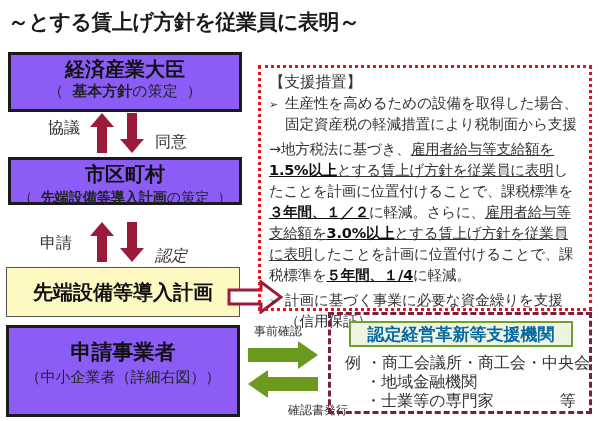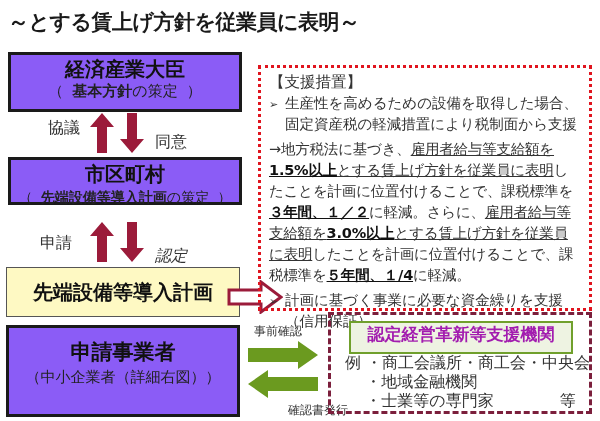--- a/index.html
+++ b/index.html
@@ -33,23 +33,23 @@
   .bullet-row { display:flex; }
   .bullet { width:16px; flex:none; font-size:11px; color:#333; padding-top:1px; }
   .para { margin-top:4px; letter-spacing:-0.2px; }
   .u { text-decoration:underline; }
   .strong { font-weight:bold; color:#111; }
   .dashed-box {
     position:absolute; left:328px; top:312px; width:264px; height:102px;
     box-sizing:border-box; border:3px dashed #7b1f3c;
   }
   .org-title {
-    position:absolute; left:18px; top:6px; width:224px; height:33px; box-sizing:border-box;
+    position:absolute; left:18px; top:6px; width:224px; height:26px; box-sizing:border-box;
     border:2px solid #70a02c; background:#eef3e2; text-align:center;
-    font-weight:bold; font-size:17px; line-height:22px; color:#a21caf;
+    font-weight:bold; font-size:17px; line-height:22px; color:#0369a1;
   }
   .ex-list { position:absolute; left:14px; top:38px; font-size:16px; line-height:19px; color:#333; white-space:pre; }
   .small-label { position:absolute; font-size:12px; color:#333; white-space:nowrap; }
 </style>
 </head>
 <body>
 
 <div class="abs title">～とする賃上げ方針を従業員に表明～</div>
 
 <div class="box gray" style="left:8px;top:52px;width:234px;height:60px;padding-top:4px;">

